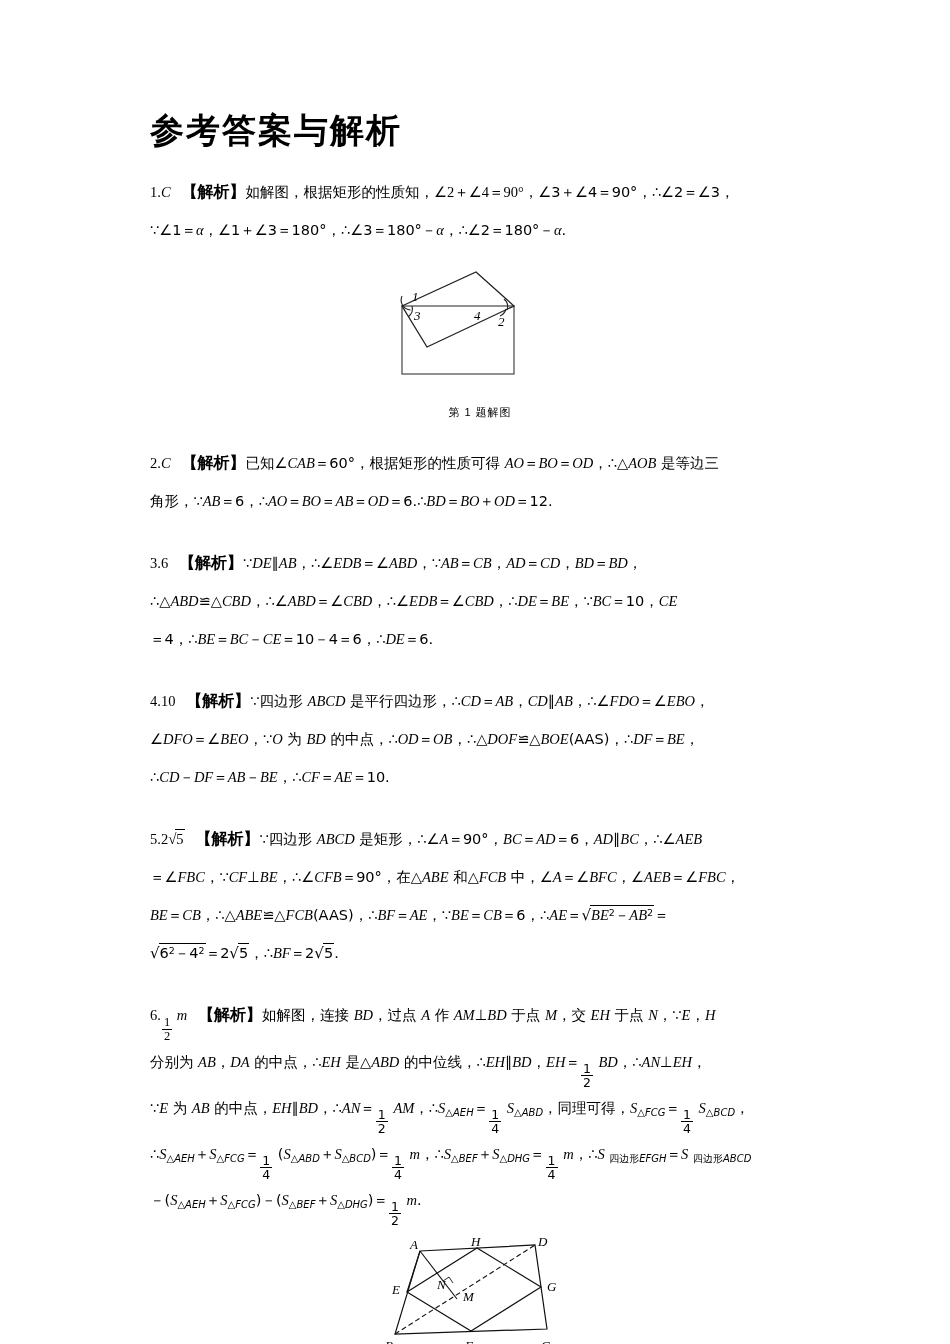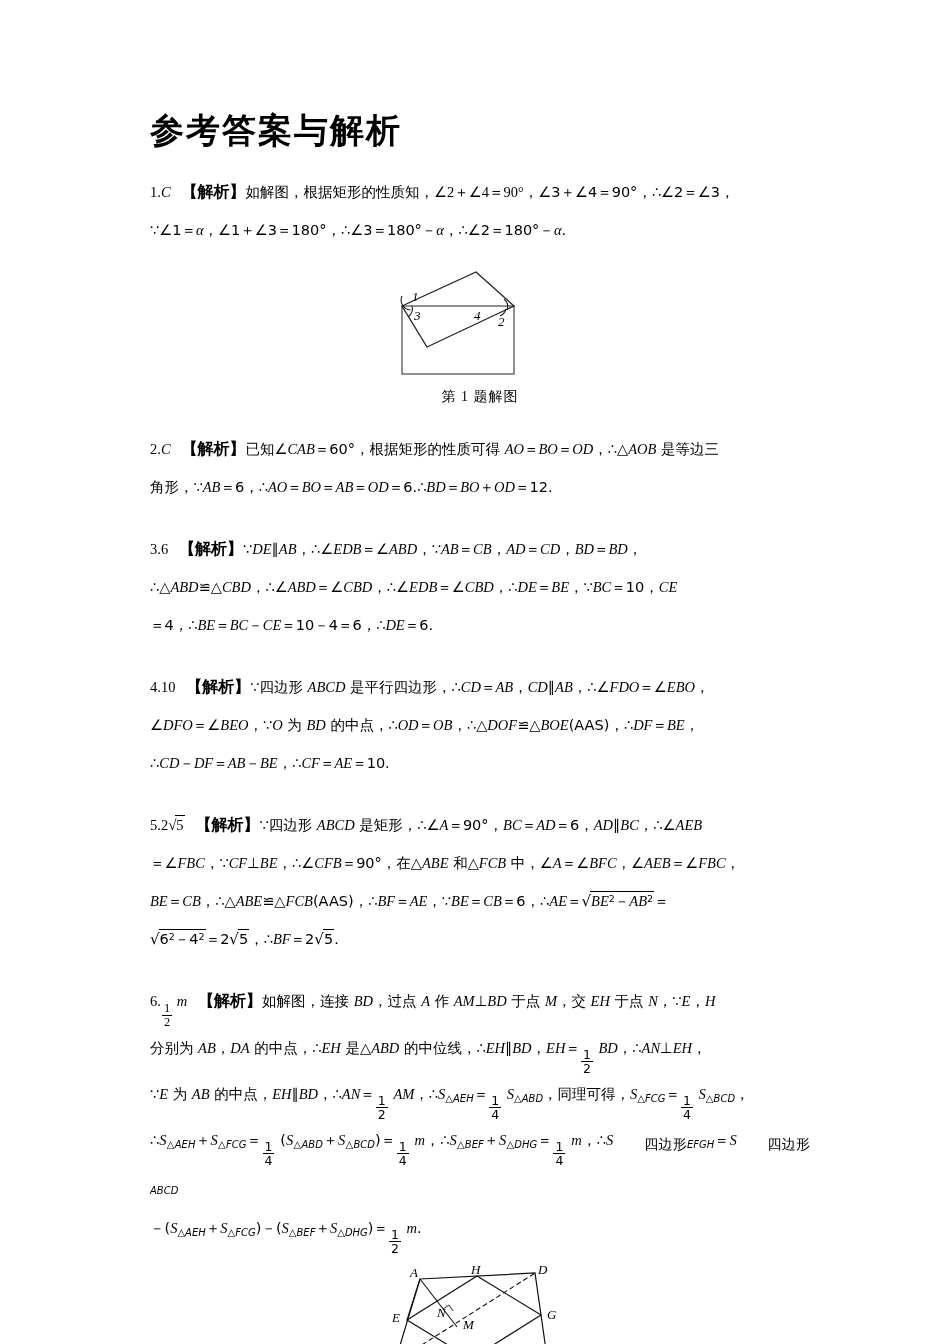--- a/index.html
+++ b/index.html
@@ -47,21 +47,21 @@
     text-align: justify;
     text-justify: inter-character;
   }
 
   .ans-label { }
   .tag-jiexi { font-family:"DejaVu Sans", sans-serif; font-weight:bold; font-size:16px; }
   .cn { font-family: "DejaVu Sans", sans-serif; font-size: 14.5px; }
   .mi { font-style: italic; font-family: "Liberation Serif", serif; }
   .op { font-style: normal; }
   .sub { font-size: 10px; vertical-align: -0.25em; font-style: italic; }
-  .subcn { font-size: 14px; vertical-align: -0.25em; font-family:Liberation Sans, sans-serif; font-style: normal; margin-left: 26px;}
+  .subcn { font-size: 10px; vertical-align: -0.25em; font-family:Liberation Sans, sans-serif; font-style: normal;}
   .sup { font-size: 9.5px; vertical-align: 0.45em; font-style: normal; }
 
   
   .frac {
     display: inline-flex;
     flex-direction: column;
     vertical-align: -0.45em;
     text-align: center;
     font-size: 12.5px;
     line-height: 1.05;
@@ -82,23 +82,23 @@
   }
 
   
   .figure {
     text-align: center;
     margin: 10px 0 4px 0;
   }
   .figure svg { display: block; margin: 0 auto; }
   .fig-caption {
     text-align: center;
-    font-family: Liberation Serif, serif;
-    font-size: 14px;
-    margin-top: 4px;
+    font-family: Liberation Sans, sans-serif;
+    font-size: 11px;
+    margin-top: 21px;
     letter-spacing: 1px;
   }
   .fig-label { font-family: "Liberation Serif", serif; font-style: italic; font-size: 13px; }
 </style>
 </head>
 <body>
 
 <div class="page">
   <div class="content">
 

